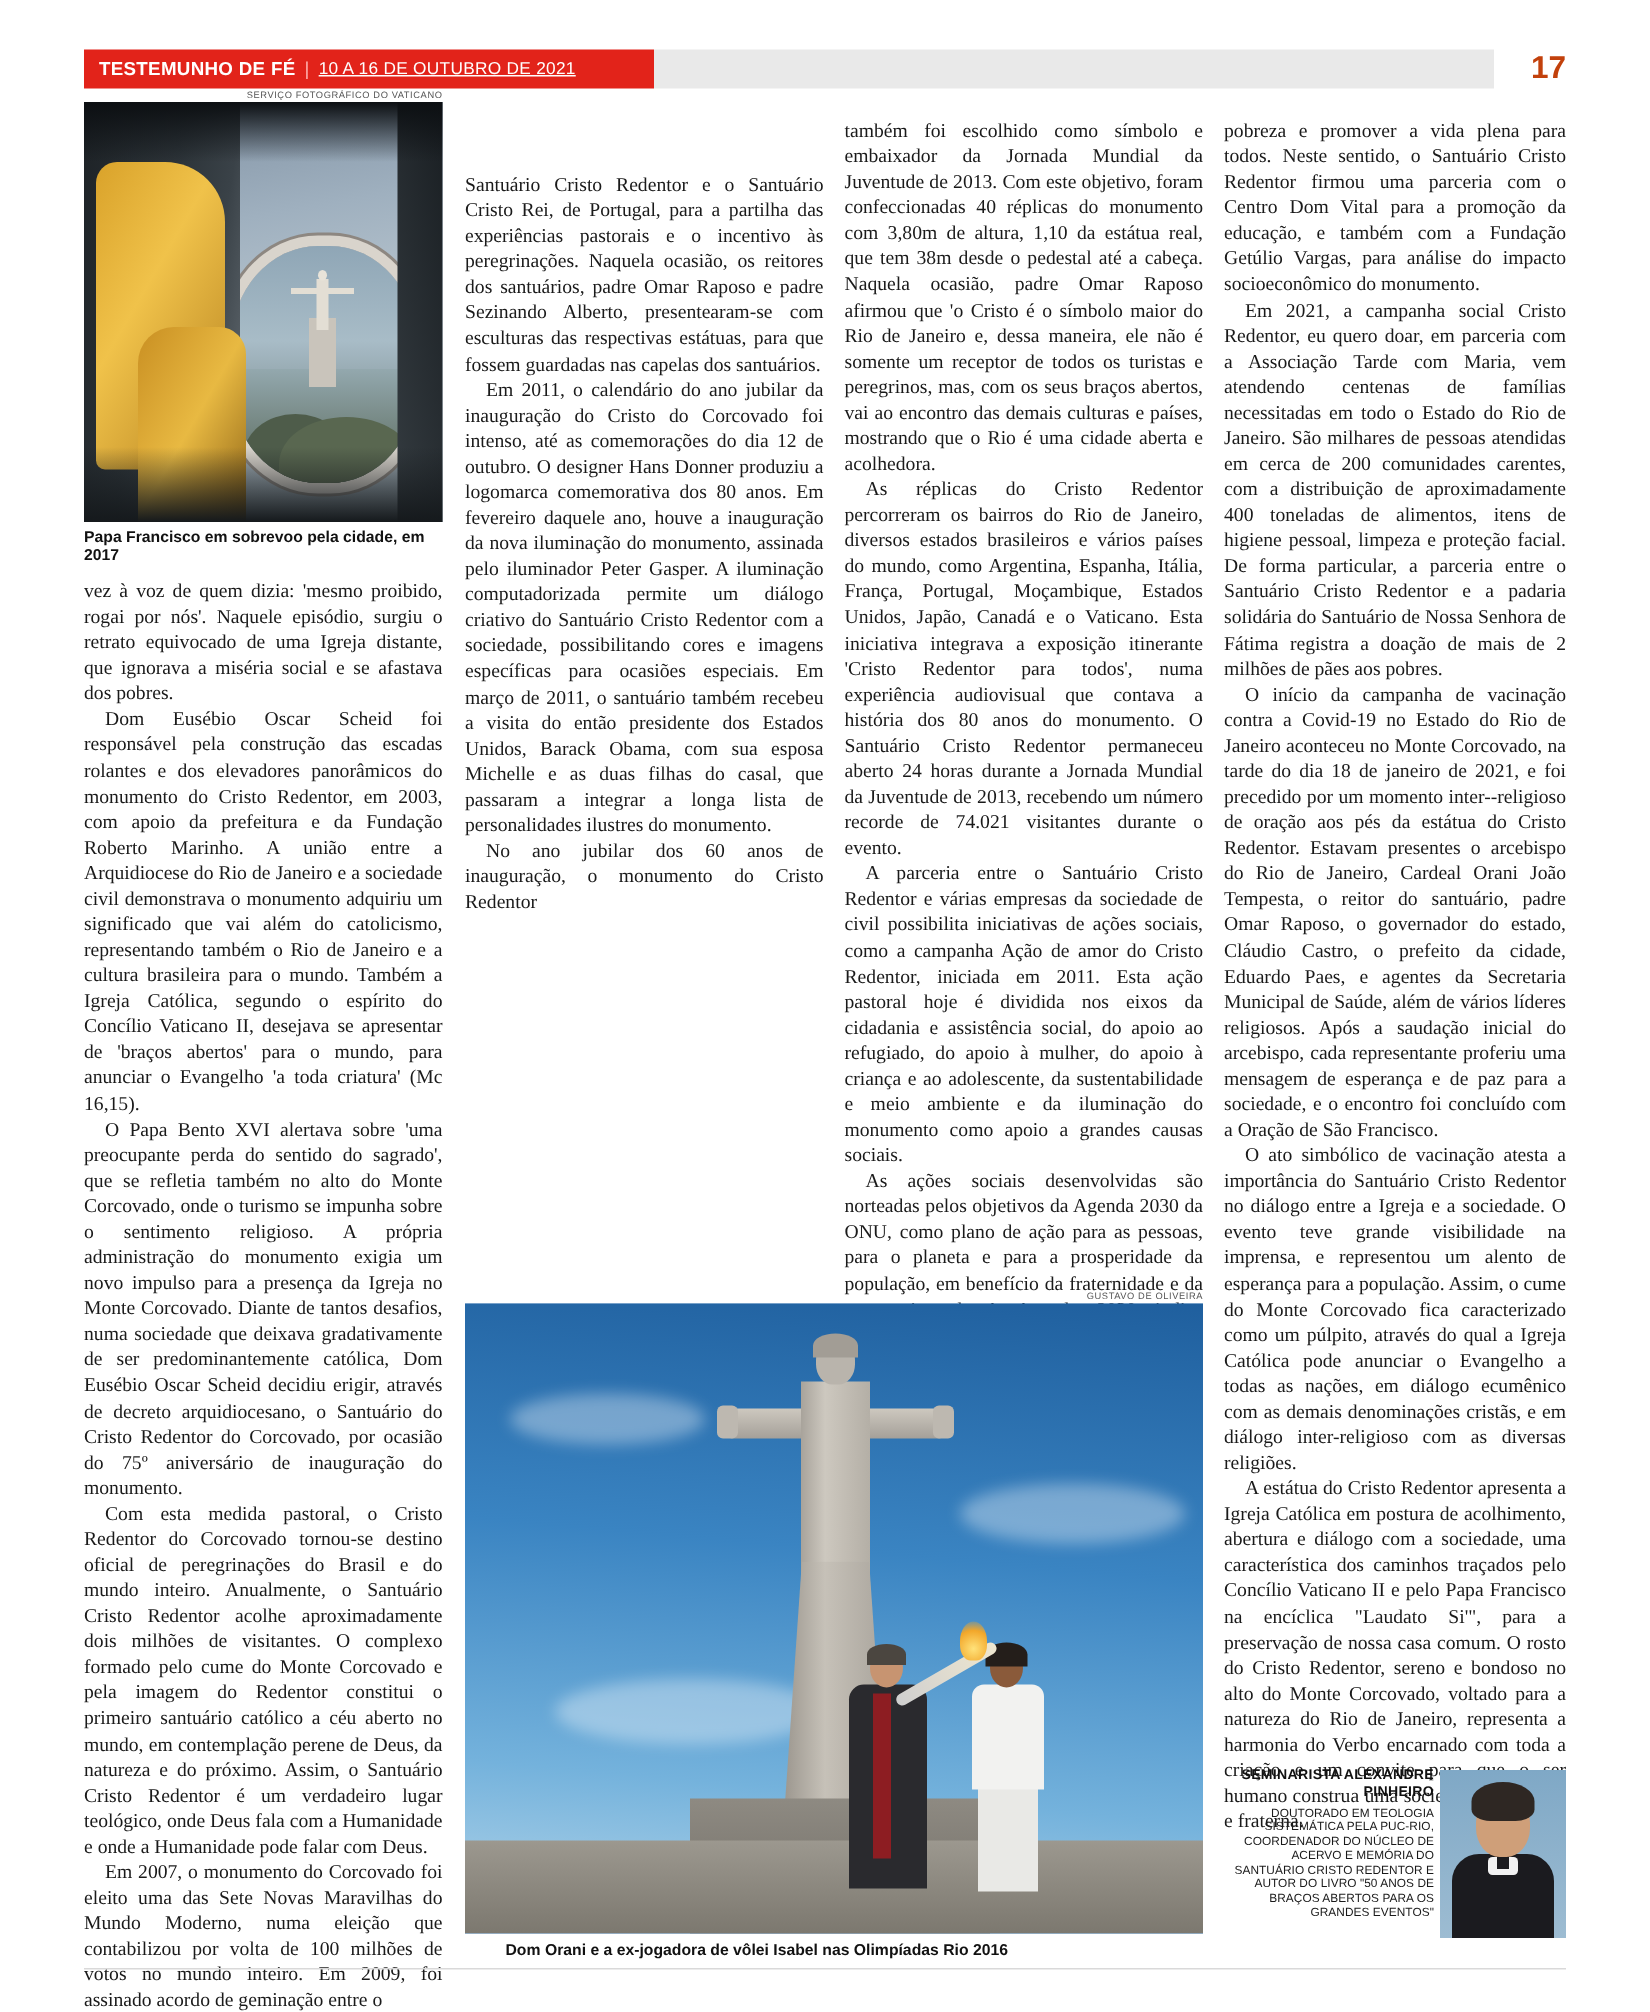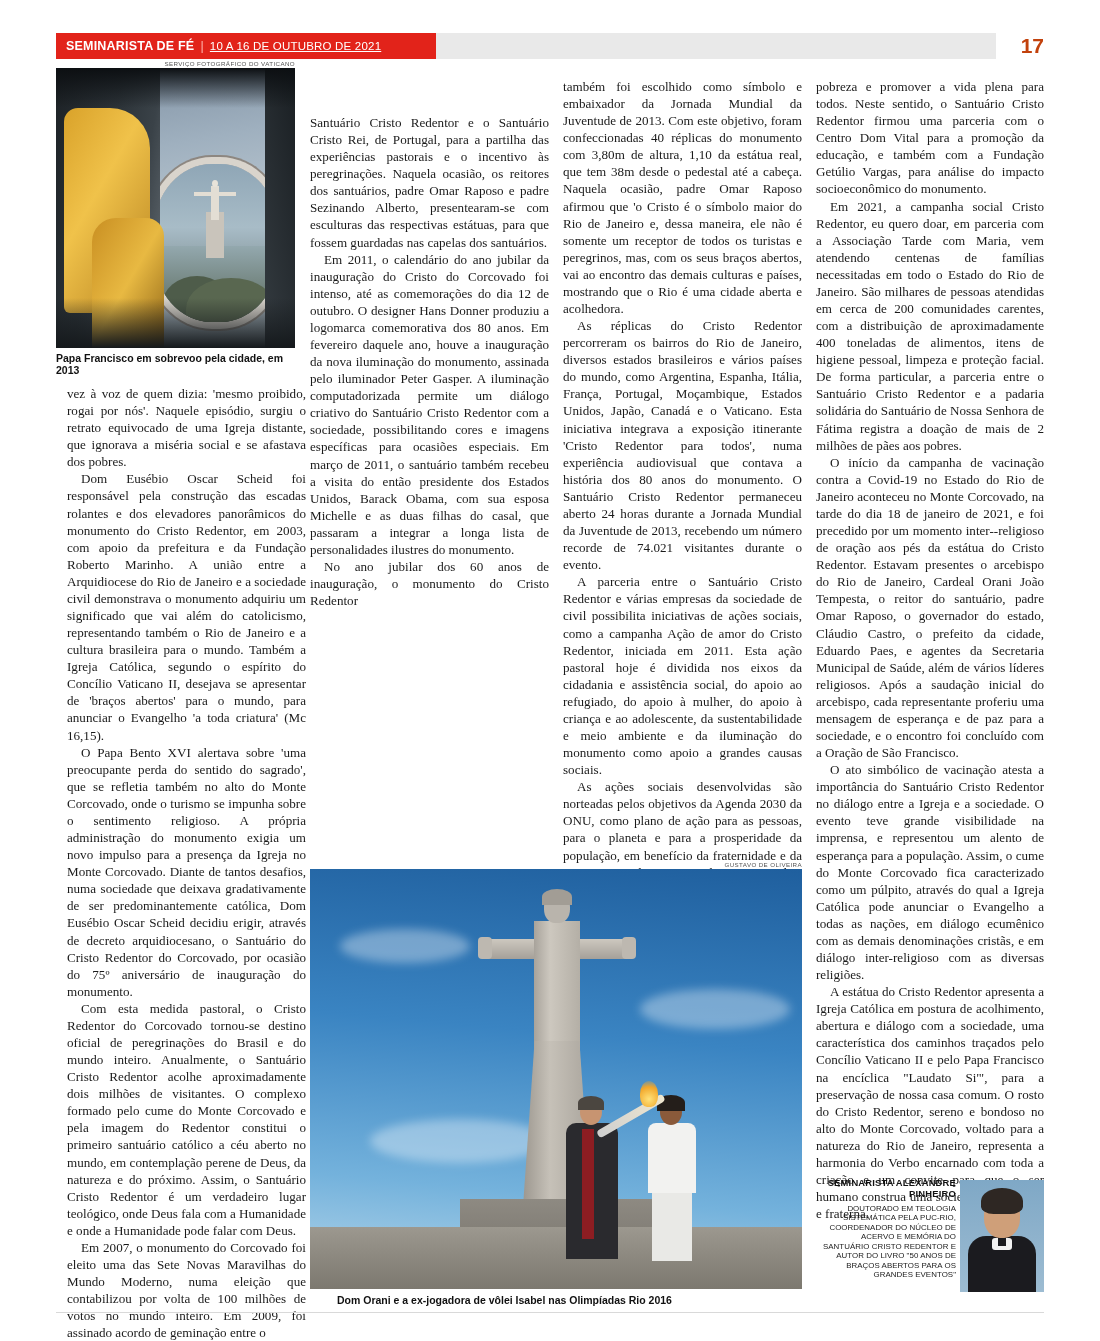--- a/index.html
+++ b/index.html
@@ -113,21 +113,21 @@
     color: #1a1a1a;
   }
   .col p {
     margin: 0;
     text-indent: 14px;
   }
   .col p.first {
     text-indent: 0;
   }
 
-  #col1 { left: 67px;  top: 385px; width: 239px; }
+  #col1 { left: 56px;  top: 385px; width: 239px; }
   #col2 { left: 310px; top: 78px;  width: 239px; margin-top: 36px; }
   #col3 { left: 563px; top: 78px;  width: 239px; }
   #col4 { left: 816px; top: 78px;  width: 228px; }
 
   
   .photo1-credit {
     position: absolute;
     left: 56px;
     top: 60px;
     width: 239px;
@@ -402,21 +402,21 @@
     background: #d9d9d9;
   }
 </style>
 </head>
 <body>
 
 <div class="page">
 
   <div class="header">
     <div class="header-red">
-      <span class="ttl">SEMINARISTA DE FÉ</span>
+      <span class="ttl">TESTEMUNHO DE FÉ</span>
       <span class="sep">|</span>
       <span class="dates">10 A 16 DE OUTUBRO DE 2021</span>
     </div>
     <div class="header-grey"></div>
     <div class="header-page">17</div>
   </div>
 
   <div class="photo1-credit">SERVIÇO FOTOGRÁFICO DO VATICANO</div>
   <div class="photo1">
     <div class="p1-sky"></div>
@@ -430,21 +430,21 @@
       <div class="p1-christ-head"></div>
     </div>
     <div class="p1-cabin-left">
       <div class="p1-seat"></div>
       <div class="p1-seat2"></div>
     </div>
     <div class="p1-cabin-right"></div>
     <div class="p1-top-shadow"></div>
     <div class="p1-bottom-shadow"></div>
   </div>
-  <div class="caption" id="caption1">Papa Francisco em sobrevoo pela cidade, em 2013</div>
+  <div class="caption" id="caption1">Papa Francisco em sobrevoo pela cidade, em 2017</div>
 
   <div class="col" id="col1">
     <p class="first">vez à voz de quem dizia: 'mesmo proibido, rogai por nós'. Naquele episódio, surgiu o retrato equivocado de uma Igreja distante, que ignorava a miséria social e se afastava dos pobres.</p>
     <p>Dom Eusébio Oscar Scheid foi responsável pela construção das escadas rolantes e dos elevadores panorâmicos do monumento do Cristo Redentor, em 2003, com apoio da prefeitura e da Fundação Roberto Marinho. A união entre a Arquidiocese do Rio de Janeiro e a sociedade civil demonstrava o monumento adquiriu um significado que vai além do catolicismo, representando também o Rio de Janeiro e a cultura brasileira para o mundo. Também a Igreja Católica, segundo o espírito do Concílio Vaticano II, desejava se apresentar de 'braços abertos' para o mundo, para anunciar o Evangelho 'a toda criatura' (Mc 16,15).</p>
     <p>O Papa Bento XVI alertava sobre 'uma preocupante perda do sentido do sagrado', que se refletia também no alto do Monte Corcovado, onde o turismo se impunha sobre o sentimento religioso. A própria administração do monumento exigia um novo impulso para a presença da Igreja no Monte Corcovado. Diante de tantos desafios, numa sociedade que deixava gradativamente de ser predominantemente católica, Dom Eusébio Oscar Scheid decidiu erigir, através de decreto arquidiocesano, o Santuário do Cristo Redentor do Corcovado, por ocasião do 75º aniversário de inauguração do monumento.</p>
     <p>Com esta medida pastoral, o Cristo Redentor do Corcovado tornou-se destino oficial de peregrinações do Brasil e do mundo inteiro. Anualmente, o Santuário Cristo Redentor acolhe aproximadamente dois milhões de visitantes. O complexo formado pelo cume do Monte Corcovado e pela imagem do Redentor constitui o primeiro santuário católico a céu aberto no mundo, em contemplação perene de Deus, da natureza e do próximo. Assim, o Santuário Cristo Redentor é um verdadeiro lugar teológico, onde Deus fala com a Humanidade e onde a Humanidade pode falar com Deus.</p>
     <p>Em 2007, o monumento do Corcovado foi eleito uma das Sete Novas Maravilhas do Mundo Moderno, numa eleição que contabilizou por volta de 100 milhões de votos no mundo inteiro. Em 2009, foi assinado acordo de geminação entre o</p>
   </div>
 
   <div class="col" id="col2">

